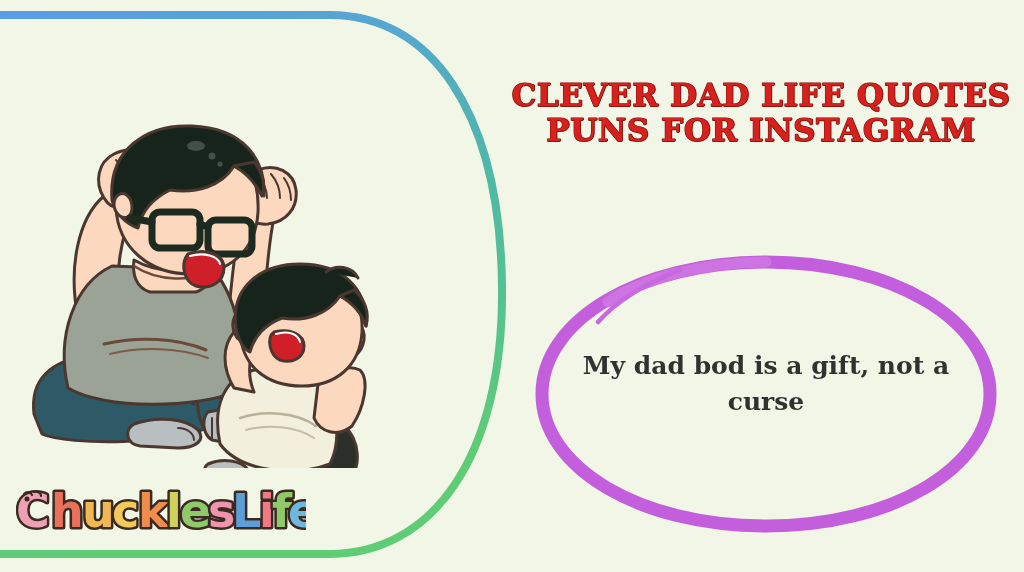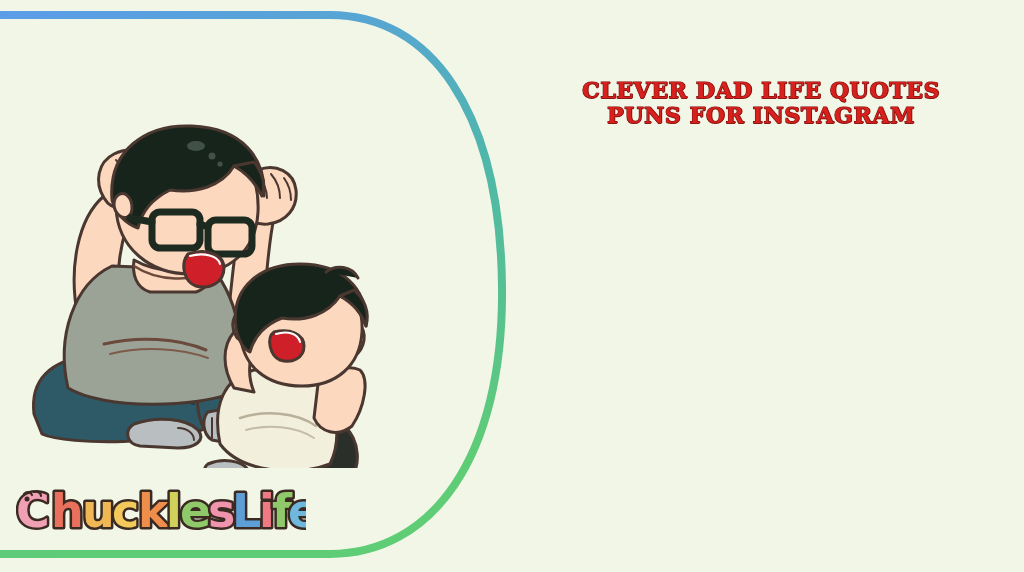--- a/index.html
+++ b/index.html
@@ -13,21 +13,21 @@
 
   
   .frame-svg{position:absolute;left:0;top:0;width:1024px;height:572px;pointer-events:none;}
 
   
   .headline{
     position:absolute;left:505px;top:78px;width:512px;
     text-align:center;
     font-family:"DejaVu Serif", serif;
     font-weight:700;
-    font-size:22px;
+    font-size:31px;
     line-height:1.13;
     letter-spacing:.6px;
     color:#d8201d;
     -webkit-text-stroke:1.1px #7c1210;
     paint-order:stroke fill;
     text-shadow:0 1px 0 #8d1512, 1px 0 0 #8d1512, 0 0 1px #8d1512;
     text-transform:uppercase;
     white-space:pre-line;
   }
 
@@ -144,20 +144,30 @@
       <path d="M318 184 C328 176 344 178 350 190" fill="#16241b"></path>
 
       <path d="M266 244 C282 240 296 246 296 258 C296 270 284 276 272 272 C262 268 258 250 266 244 Z" fill="#cf1f28"></path>
       <path d="M268 246 C280 242 290 246 292 254" fill="none" stroke-width="2" stroke="#fff"></path>
     </g>
   </svg>
 
   <div class="headline">CLEVER DAD LIFE QUOTES
 PUNS FOR INSTAGRAM</div>
 
+  <div class="quote-wrap">
+    <svg class="quote-ellipse" viewBox="0 0 492 292" xmlns="http://www.w3.org/2000/svg">
+      <g fill="none" stroke="#c35fdc" stroke-linecap="round">
+        <path d="M246 14 C372 14 470 72 470 146 C470 220 372 278 246 278 C120 278 22 220 22 146 C22 72 120 14 246 14" stroke-width="13"></path>
+        <path d="M246 14 C180 15 124 30 88 54" stroke-width="11" stroke="#cd73e2"></path>
+        <path d="M160 22 C124 36 96 54 78 74" stroke-width="4.5" stroke="#c768df"></path>
+      </g>
+    </svg>
+    <div class="quote-text">My dad bod is a gift, not a curse</div>
+  </div>
 
   <svg class="logo" viewBox="0 0 290 58" xmlns="http://www.w3.org/2000/svg">
     <g font-family="DejaVu Sans, sans-serif" font-weight="bold" font-size="46" stroke="#3a2a22" stroke-width="5" paint-order="stroke" stroke-linejoin="round">
       <text x="0" y="45" fill="#f0a0b4">C</text>
       <text x="35" y="45" fill="#e8705c">h</text>
       <text x="66" y="45" fill="#f0b755">u</text>
       <text x="96" y="45" fill="#f3c95c">c</text>
       <text x="122" y="45" fill="#ef8d4a">k</text>
       <text x="150" y="45" fill="#cfd15a">l</text>
       <text x="164" y="45" fill="#8fc96a">e</text>

